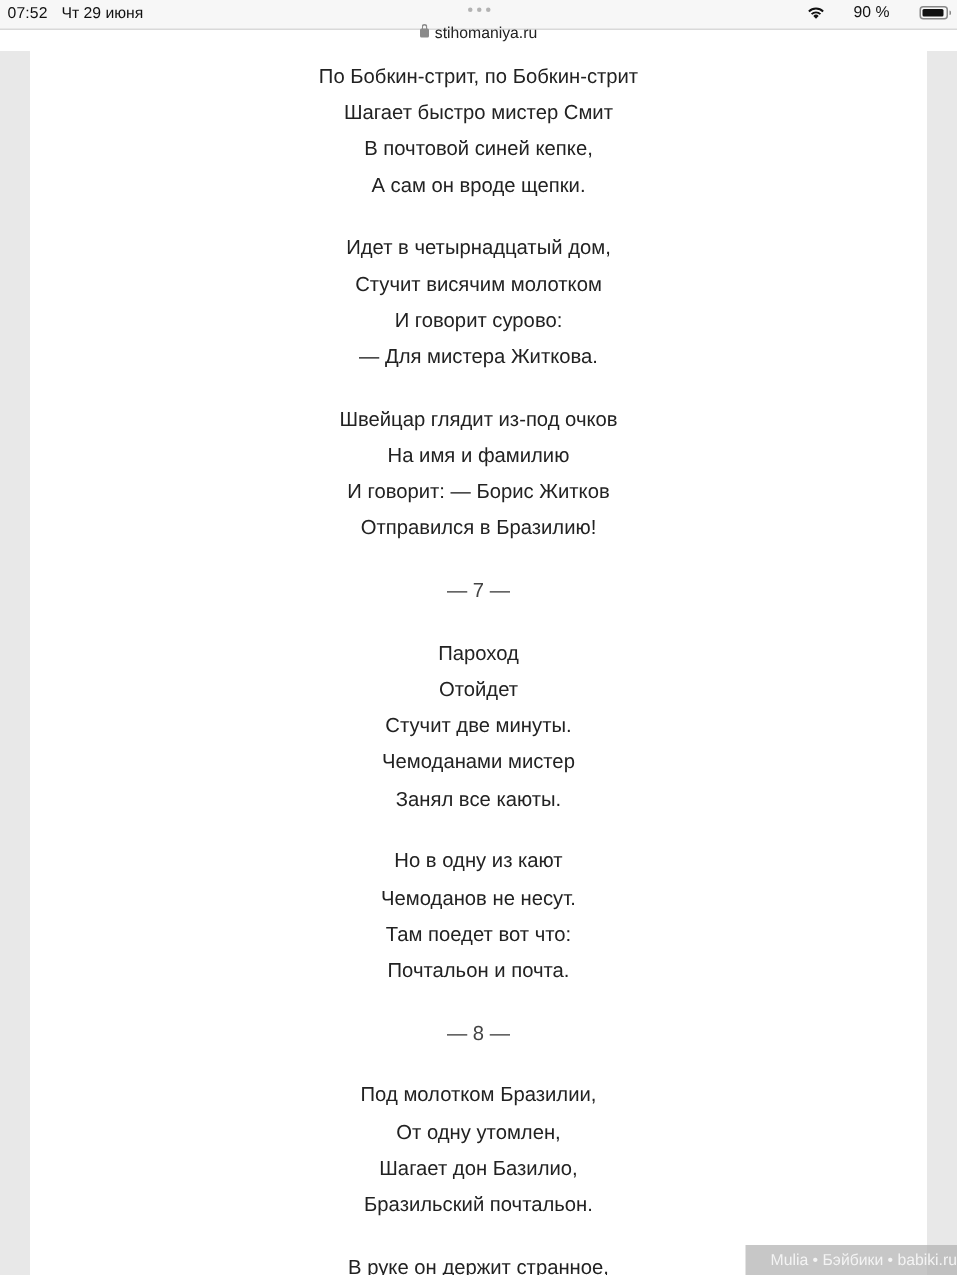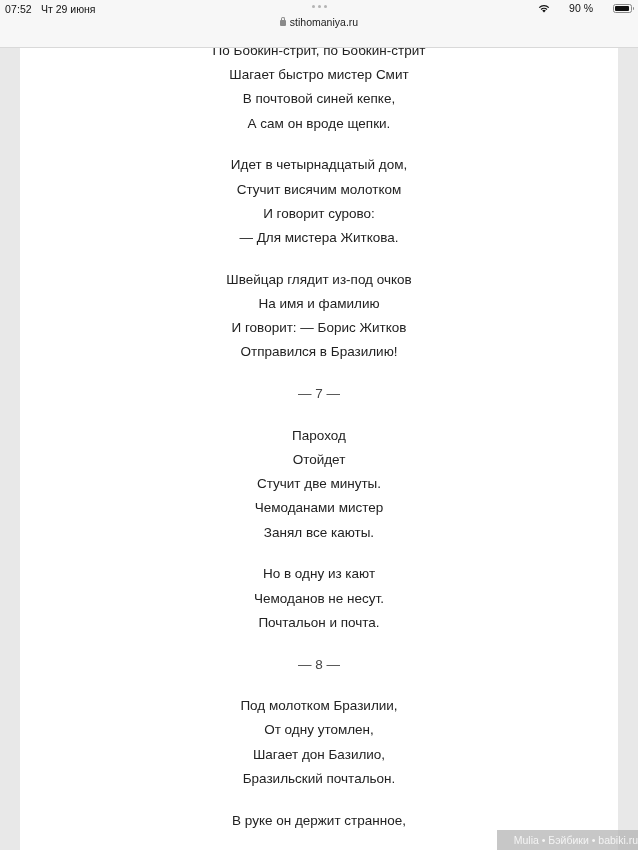--- a/index.html
+++ b/index.html
@@ -3,21 +3,21 @@
   <meta charset="utf-8">
   <style>
     * { box-sizing: border-box; margin: 0; padding: 0; }
     html, body {
       width: 638px; height: 850px; overflow: hidden;
       background: #ffffff;
       font-family: "Liberation Sans", sans-serif;
       color: #1f1f1f;
     }
     .header {
-      position: absolute; left: 0; top: 0; width: 638px; height: 48px;
+      position: absolute; left: 0; top: 0; width: 638px; height: 20px;
       background: #f7f7f7;
       border-bottom: 1px solid #d9d9d9;
       z-index: 5;
     }
     .status-time {
       position: absolute; left: 5px; top: 3px;
       font-size: 10.5px; color: #111; letter-spacing: 0.1px;
     }
     .status-date {
       position: absolute; left: 41px; top: 3px;
@@ -136,20 +136,21 @@
     <div class="stanza">
       <span class="line">Пароход</span>
       <span class="line">Отойдет</span>
       <span class="line">Стучит две минуты.</span>
       <span class="line">Чемоданами мистер</span>
       <span class="line">Занял все каюты.</span>
     </div>
     <div class="stanza">
       <span class="line">Но в одну из кают</span>
       <span class="line">Чемоданов не несут.</span>
+      <span class="line">Там поедет вот что:</span>
       <span class="line">Почтальон и почта.</span>
     </div>
     <span class="section-mark">— 8 —</span>
     <div class="stanza">
       <span class="line">Под молотком Бразилии,</span>
       <span class="line">От одну утомлен,</span>
       <span class="line">Шагает дон Базилио,</span>
       <span class="line">Бразильский почтальон.</span>
     </div>
     <div class="stanza">

